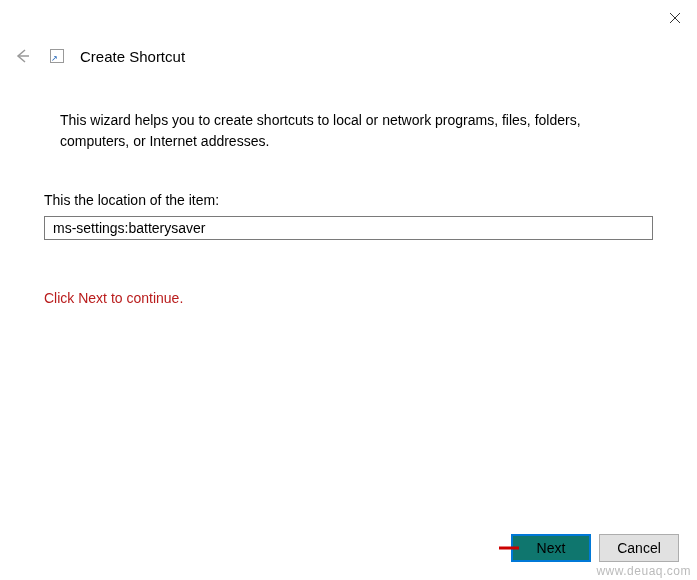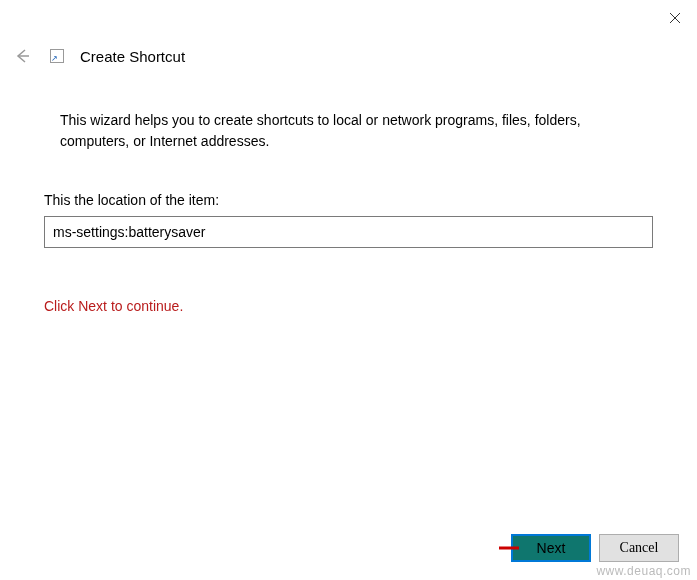--- a/index.html
+++ b/index.html
@@ -97,21 +97,21 @@
       color: #000;
       margin-bottom: 8px;
     }
     .input-row {
       display: flex;
       gap: 12px;
       margin-bottom: 50px;
     }
     .location-input {
       flex: 1;
-      height: 32px;
+      height: 24px;
       border: 1px solid #7a7a7a;
       padding: 4px 8px;
       font-size: 14px;
       font-family: inherit;
       outline: none;
     }
     .browse-button {
       width: 94px;
       height: 32px;
       background: #e1e1e1;
@@ -151,21 +151,21 @@
       height: 3px;
       background: #cc0000;
       pointer-events: none;
     }
     .cancel-button {
       width: 80px;
       height: 28px;
       background: #e1e1e1;
       border: 1px solid #adadad;
       font-size: 14px;
-      font-family: Liberation Serif, serif;
+      font-family: Liberation Sans, sans-serif;
       cursor: pointer;
     }
     .watermark {
       position: absolute;
       bottom: 2px;
       right: 6px;
       font-size: 12px;
       color: #bbb;
       letter-spacing: 0.5px;
     }

